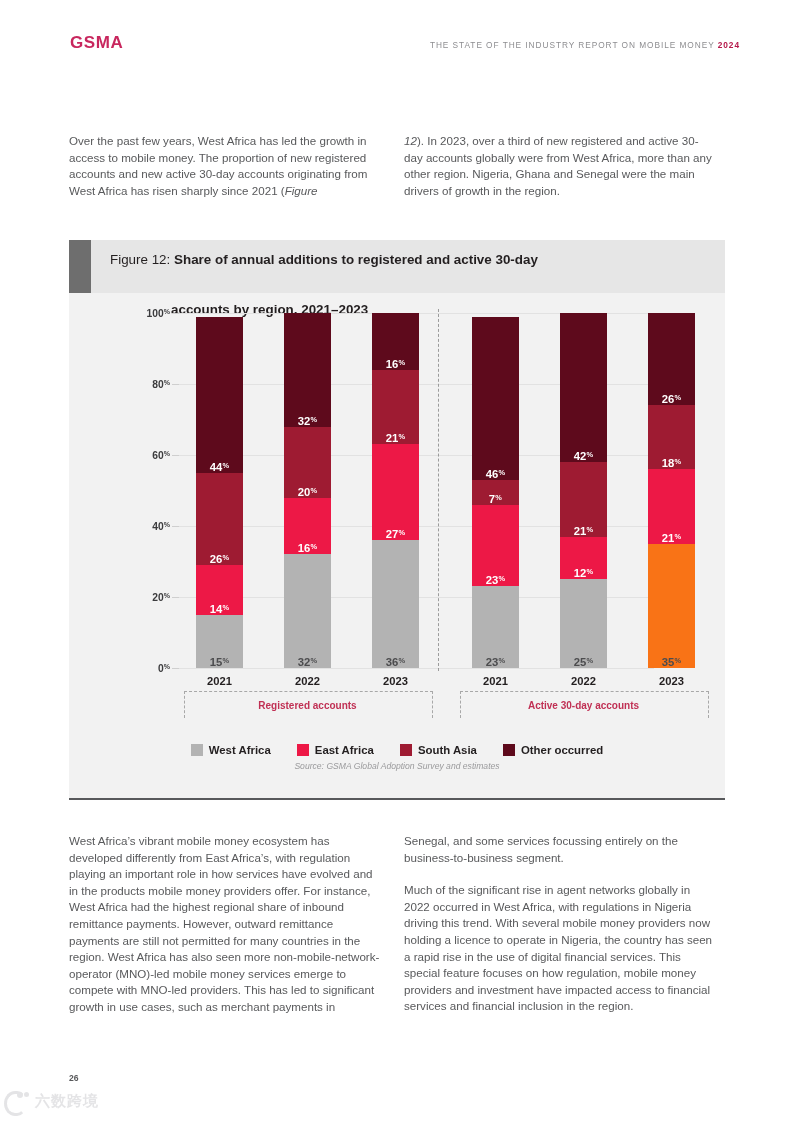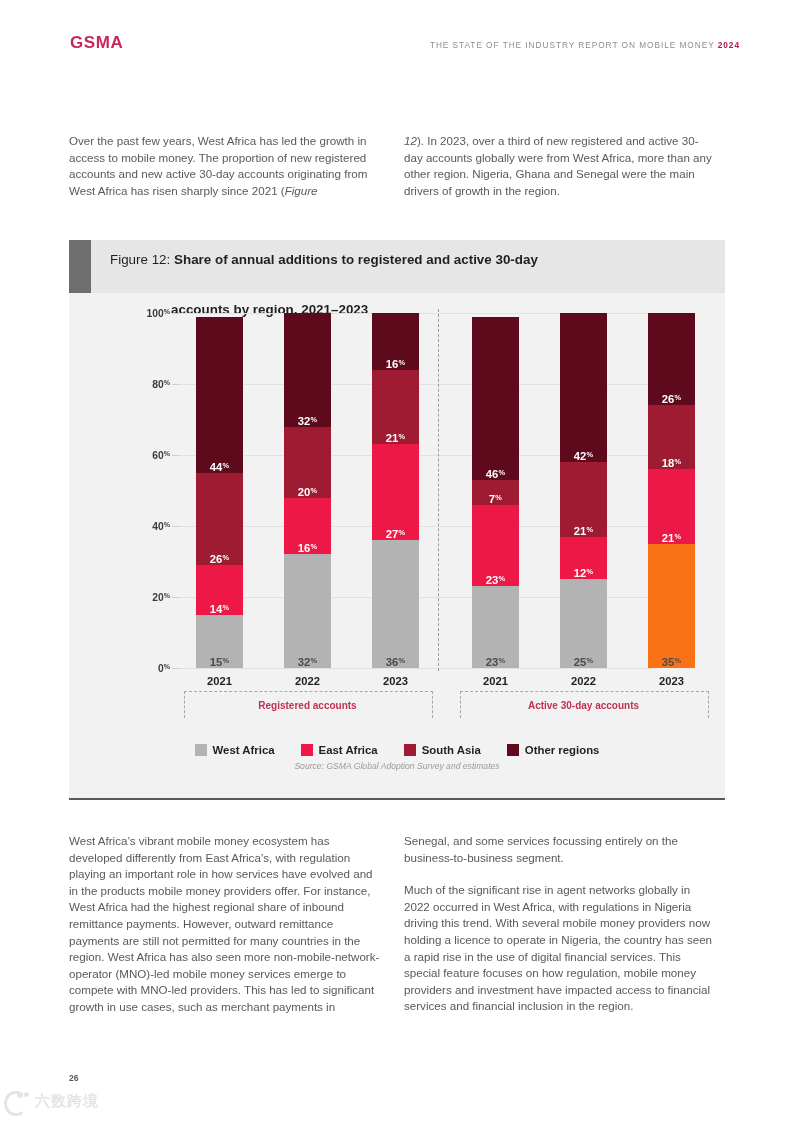--- a/index.html
+++ b/index.html
@@ -327,21 +327,21 @@
           <div class="leg-item">
             <span class="swatch" style="background: rgb(237, 24, 70);"></span>
             <span class="leg-label">East Africa</span>
           </div>
           <div class="leg-item">
             <span class="swatch" style="background: rgb(158, 27, 50);"></span>
             <span class="leg-label">South Asia</span>
           </div>
           <div class="leg-item">
             <span class="swatch" style="background: rgb(94, 10, 28);"></span>
-            <span class="leg-label">Other regions</span>
+            <span class="leg-label">Other occurred</span>
           </div>
         </div>
 
       <div class="source">Source: GSMA Global Adoption Survey and estimates</div>
     </div>
   </div>
 
   <div class="fig-rule"></div>
 
   <div class="col-text body-left">West Africa’s vibrant mobile money ecosystem has developed differently from East Africa’s, with regulation playing an important role in how services have evolved and in the products mobile money providers offer. For instance, West Africa had the highest regional share of inbound remittance payments. However, outward remittance payments are still not permitted for many countries in the region. West Africa has also seen more non-mobile-network-operator (MNO)-led mobile money services emerge to compete with MNO-led providers. This has led to significant growth in use cases, such as merchant payments in</div>

